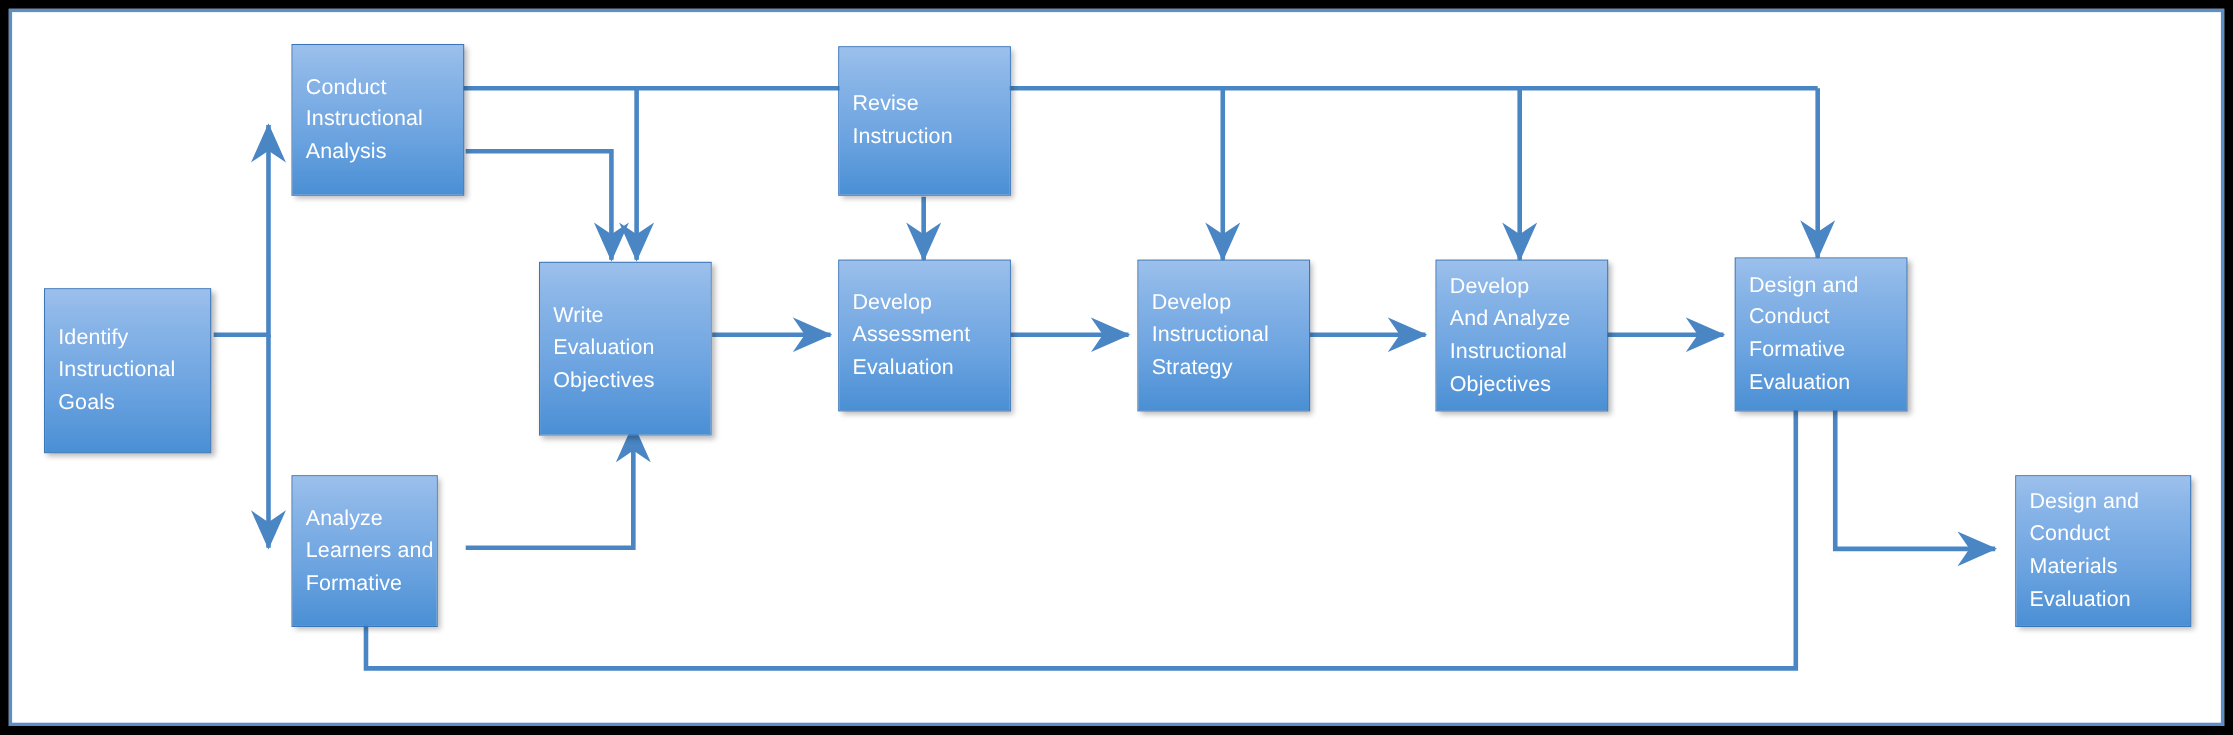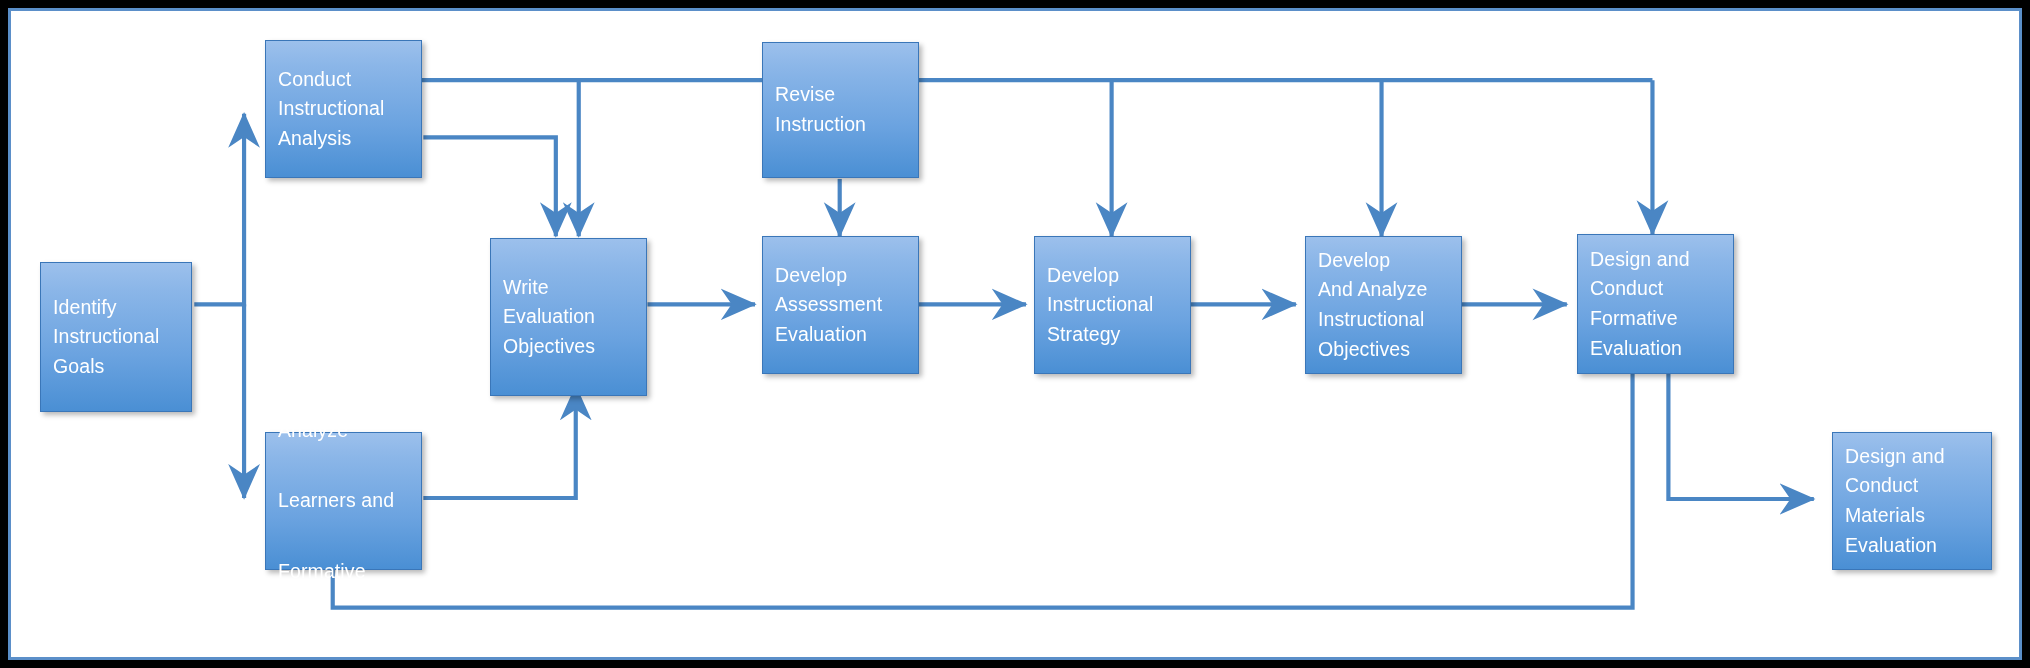--- a/index.html
+++ b/index.html
@@ -70,21 +70,21 @@
         <div class="node" style="left: 29px; top: 214px; width: 152px; height: 150px; margin-top: 37px;">
           <span class="ln">Identify</span>
           <span class="ln">Instructional</span>
           <span class="ln">Goals</span>
         </div>
         <div class="node" style="left: 254px; top: 29px; width: 157px; height: 138px;">
           <span class="ln">Conduct</span>
           <span class="ln">Instructional</span>
           <span class="ln">Analysis</span>
         </div>
-        <div class="node" style="left: 254px; top: 421px; width: 157px; height: 138px; gap: 41px;">
+        <div class="node" style="left: 254px; top: 421px; width: 133px; height: 138px;">
           <span class="ln">Analyze</span>
           <span class="ln">Learners and</span>
           <span class="ln">Formative</span>
         </div>
         <div class="node" style="left: 479px; top: 227px; width: 157px; height: 158px;">
           <span class="ln">Write</span>
           <span class="ln">Evaluation</span>
           <span class="ln">Objectives</span>
         </div>
         <div class="node" style="left: 751px; top: 31px; width: 157px; height: 136px;">

